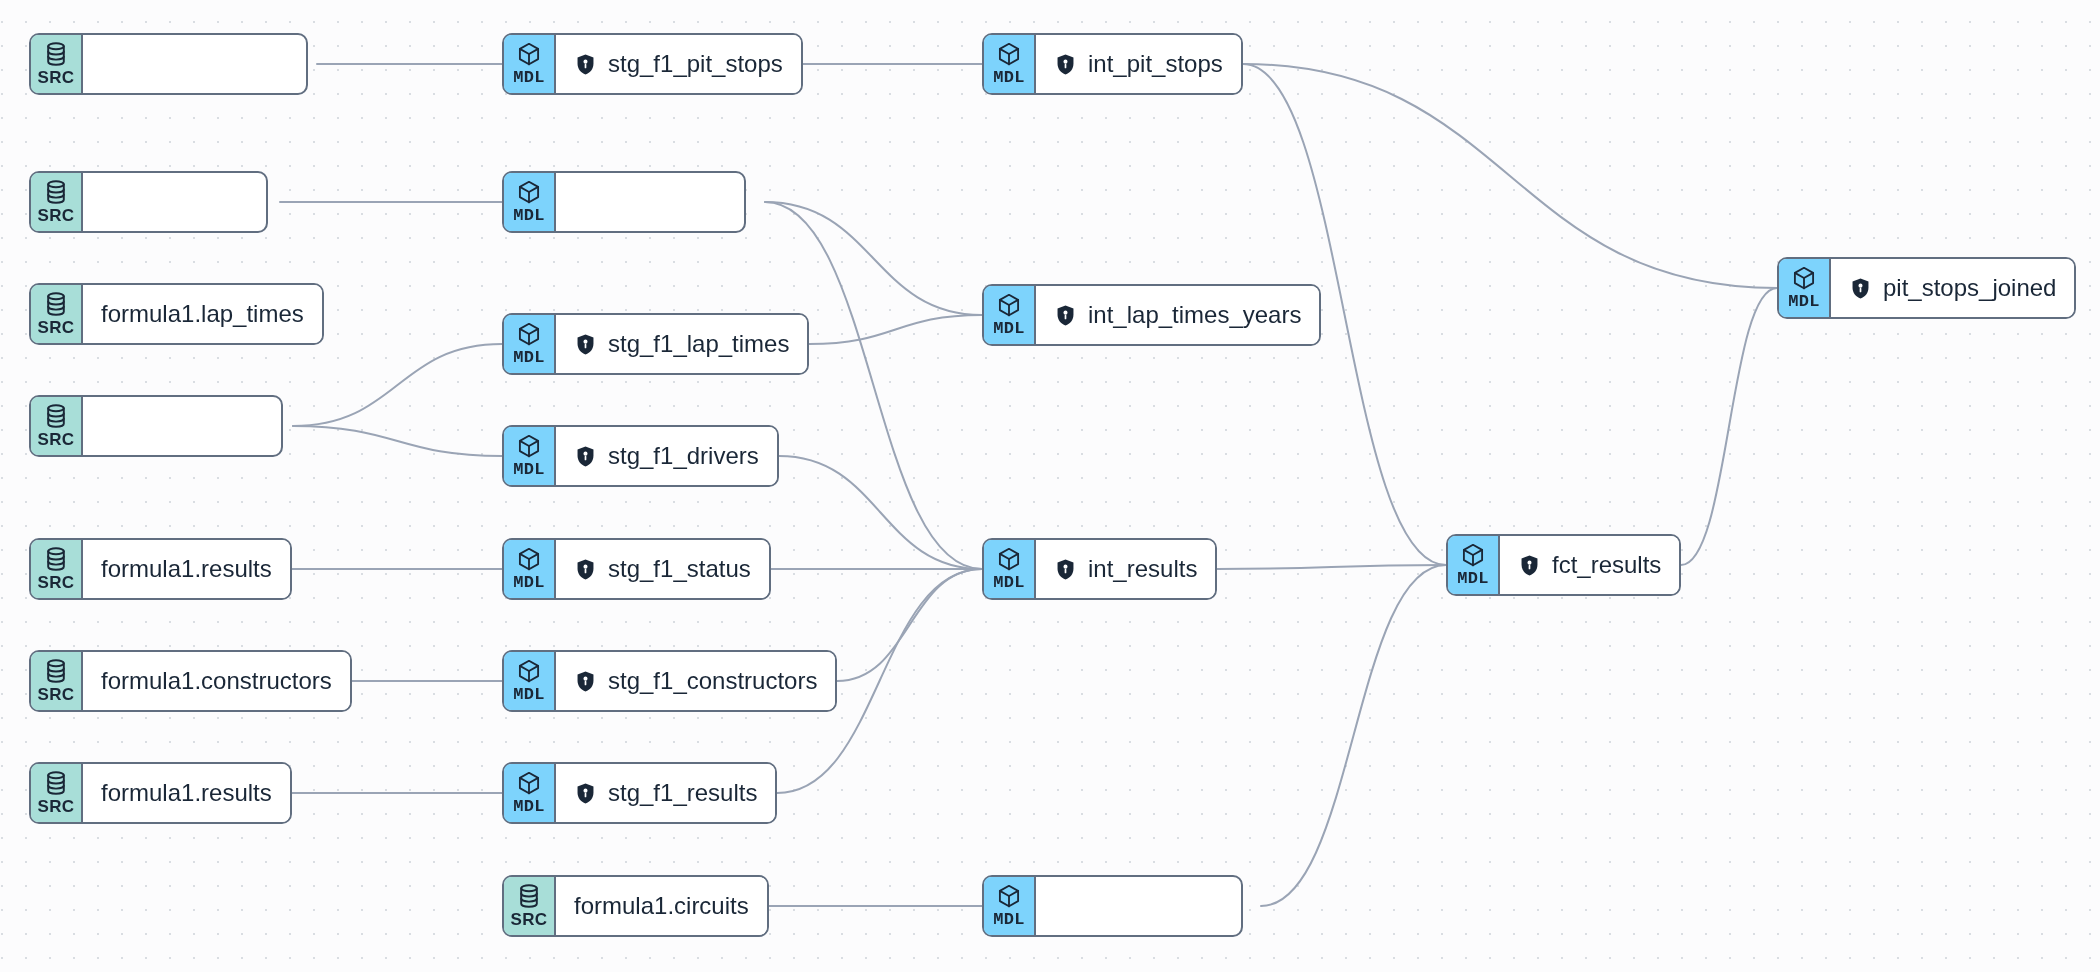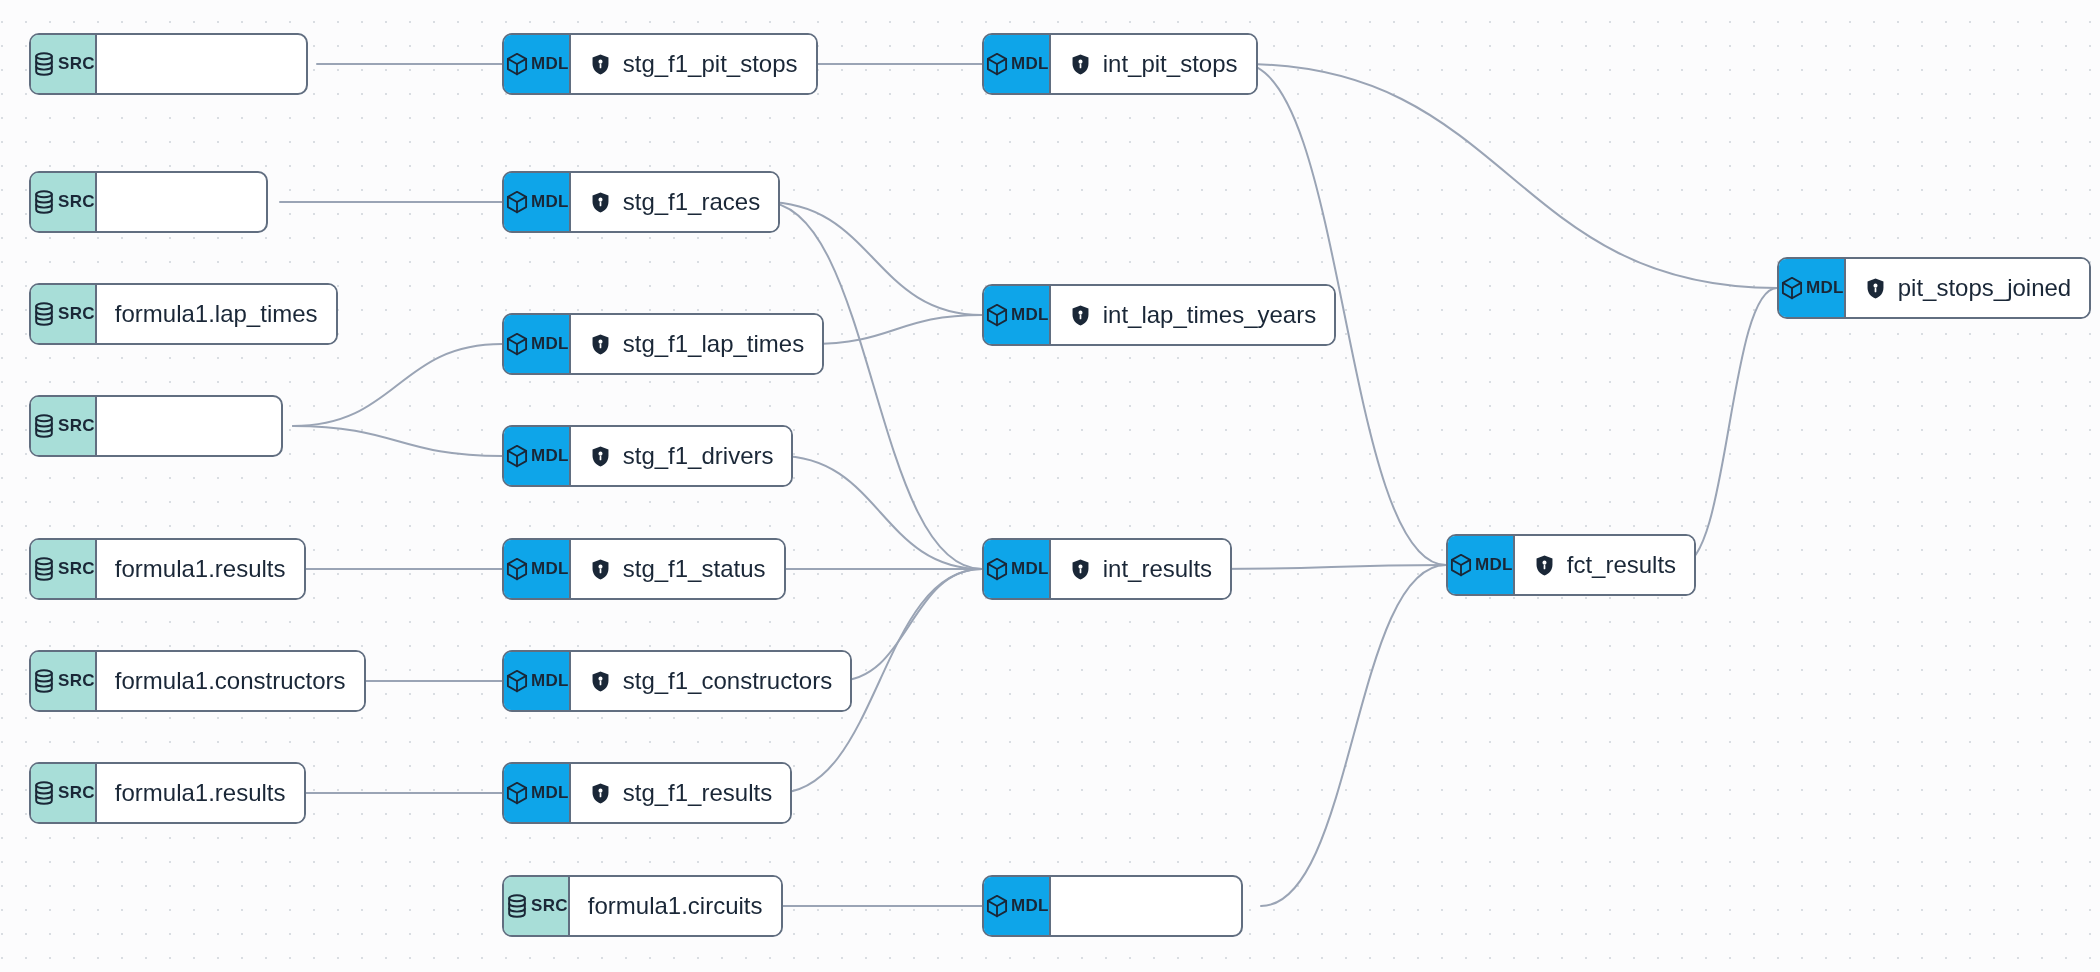--- a/index.html
+++ b/index.html
@@ -14,26 +14,26 @@
     font-family:"Liberation Sans", sans-serif;
   }
   #edges{position:absolute;left:0;top:0;width:2100px;height:972px;}
   #edges path{fill:none;stroke:#9aa4b5;stroke-width:2;stroke-linecap:round;}
   .node{
     position:absolute;display:flex;align-items:stretch;
     background:#ffffff;border:2px solid #616e80;border-radius:10px;
     box-sizing:border-box;color:#1a2737;
   }
   .badge{
-    flex:0 0 50px;display:flex;flex-direction:row;align-items:center;justify-content:center;
+    flex:0 0 50px;display:flex;flex-direction:column;align-items:center;justify-content:center;
     gap:1px;border-right:2px solid #616e80;border-radius:7px 0 0 7px;
     font-size:17px;font-weight:600;letter-spacing:.3px;
   }
   .node.source .badge{background:#a8ded8;}
-  .node.model  .badge{background:#0ea5e9;}
+  .node.model  .badge{background:#7dd3fc;font-family:Liberation Mono, monospace;}
   .badge svg{display:block;}
   .body{
     display:flex;align-items:center;gap:11px;padding:0 18px;
     font-size:24px;white-space:nowrap;background:#ffffff;border-radius:0 8px 8px 0;
   }
   .shield{flex:0 0 auto;}
   #icon-defs{position:absolute;width:0;height:0;overflow:hidden;}
 </style>
 </head>
 <body>
@@ -174,26 +174,20 @@
       <span class="label">stg_f1_pit_stops</span>
     </div>
   </div>
     <div class="node model" style="left: 502px; top: 171px; min-width: 244px; height: 62px;">
     <div class="badge">
       <svg class="badge-icon" width="26" height="26">
           <use href="#icon-cube"></use>
         </svg>
       <span class="badge-label">MDL</span>
     </div>
-    <div class="body">
-      <svg class="shield" width="23" height="23">
-          <use href="#icon-shield"></use>
-        </svg>
-      <span class="label">stg_f1_races</span>
-    </div>
   </div>
     <div class="node model" style="left: 502px; top: 313px; min-width: 288px; height: 62px;">
     <div class="badge">
       <svg class="badge-icon" width="26" height="26">
           <use href="#icon-cube"></use>
         </svg>
       <span class="badge-label">MDL</span>
     </div>
     <div class="body">
       <svg class="shield" width="23" height="23">

